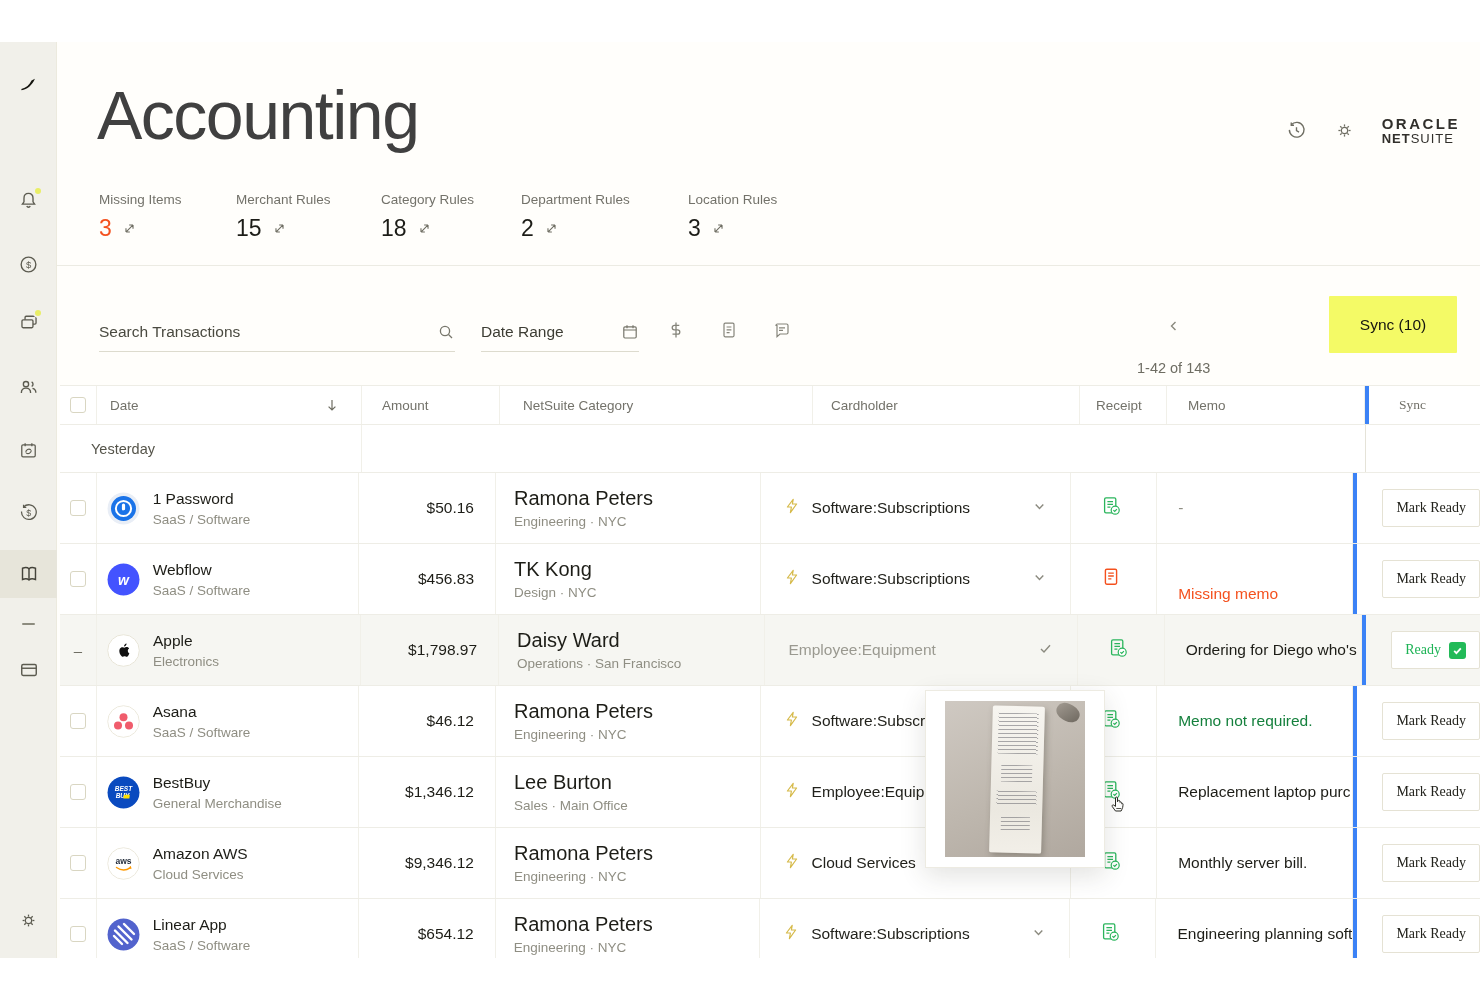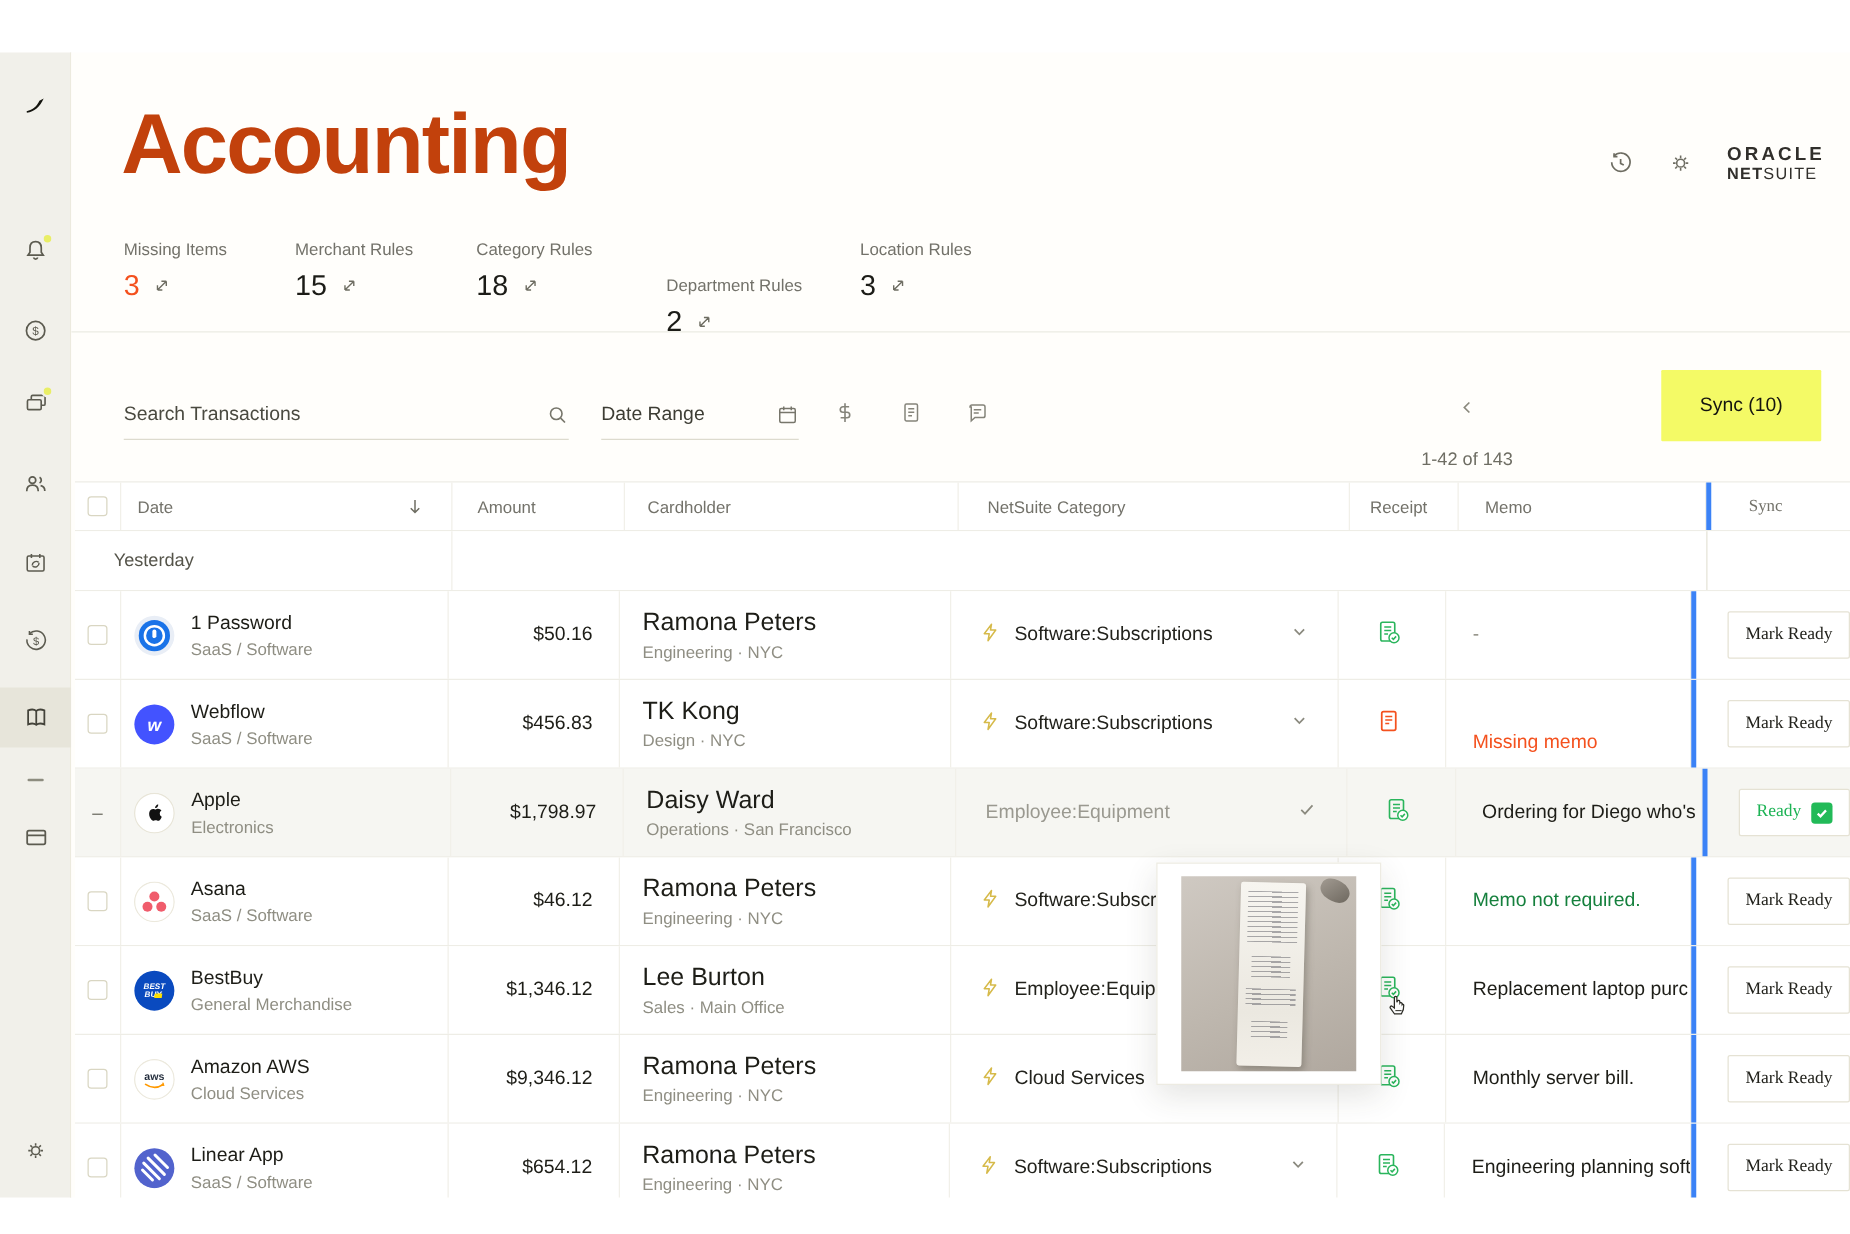--- a/index.html
+++ b/index.html
@@ -16,21 +16,21 @@
   .side-item.active { height:48px; background:#e7e5da; }
   .badge-dot { position:absolute; width:10px; height:10px; border-radius:50%;
     background:#e9ee66; border:2px solid #f1f0ea; top:6px; right:14px; }
   .side-dash { width:13px; height:2px; background:#8d8c7f; border-radius:1px; }
 
   
   .main { position:absolute; left:57px; top:42px; width:1423px; height:916px;
     background:#fffefb; overflow:hidden; }
 
   .page-title { position:absolute; left:40px; top:34px; font-size:68px; letter-spacing:-1.5px;
-    font-weight:700; color:#c2410c; }
+    font-weight:400; color:#404040; }
 
   .top-actions { position:absolute; right:20px; top:74px; display:flex; align-items:center; gap:26px; }
   .icon-btn { width:22px; height:22px; display:flex; align-items:center; justify-content:center; cursor:pointer; }
   .brand { text-align:left; line-height:1.05; cursor:default; }
   .brand .oracle { font-size:15px; font-weight:700; letter-spacing:2.5px; color:#312f2b; }
   .brand .netsuite { font-size:13px; letter-spacing:1px; color:#312f2b; }
   .brand .netsuite b { font-weight:700; }
 
   
   .stats { position:absolute; left:0; top:150px; width:100%; height:70px; }
@@ -275,21 +275,21 @@
         </div>
         <div class="stat" style="left: 324px;">
           <div class="s-label">Category Rules</div>
           <div class="s-value">
             <span class="s-num">18</span>
             <svg width="13" height="13" viewBox="0 0 14 14" fill="none" stroke="#6e6d62" stroke-width="1.2">
               <path d="M3.2 10.8 10.8 3.2M10.8 3.2H6.6M10.8 3.2v4.2M3.2 10.8h4.2M3.2 10.8V6.6"></path>
             </svg>
           </div>
         </div>
-        <div class="stat" style="left: 476px; margin-top: 29px;">
+        <div class="stat" style="left: 464px;">
           <div class="s-label">Department Rules</div>
           <div class="s-value">
             <span class="s-num">2</span>
             <svg width="13" height="13" viewBox="0 0 14 14" fill="none" stroke="#6e6d62" stroke-width="1.2">
               <path d="M3.2 10.8 10.8 3.2M10.8 3.2H6.6M10.8 3.2v4.2M3.2 10.8h4.2M3.2 10.8V6.6"></path>
             </svg>
           </div>
         </div>
         <div class="stat" style="left: 631px;">
           <div class="s-label">Location Rules</div>
@@ -355,24 +355,24 @@
         <div class="td col-check">
             <span class="checkbox"></span>
           </div>
         <div class="td col-merchant">
           <span>Date</span>
           <svg width="14" height="14" viewBox="0 0 14 14" fill="none" stroke="#6e6d62" stroke-width="1.2">
               <path d="M7 2v10M3.6 8.6 7 12l3.4-3.4"></path>
             </svg>
         </div>
         <div class="td col-amount">Amount</div>
-        <div class="td col-cardholder">Cardholder</div>
         <div class="td col-category">
             <span style="margin-left:0">NetSuite Category</span>
           </div>
+        <div class="td col-cardholder">Cardholder</div>
         <div class="td col-receipt">Receipt</div>
         <div class="td col-memo">Memo</div>
         <div class="td col-sync">Sync</div>
       </div>
       <div class="tr group-row">
         <div class="g-date">
             <span class="g-label">Yesterday</span>
           </div>
         <div class="g-fill"></div>
         <div class="g-sync"></div>

